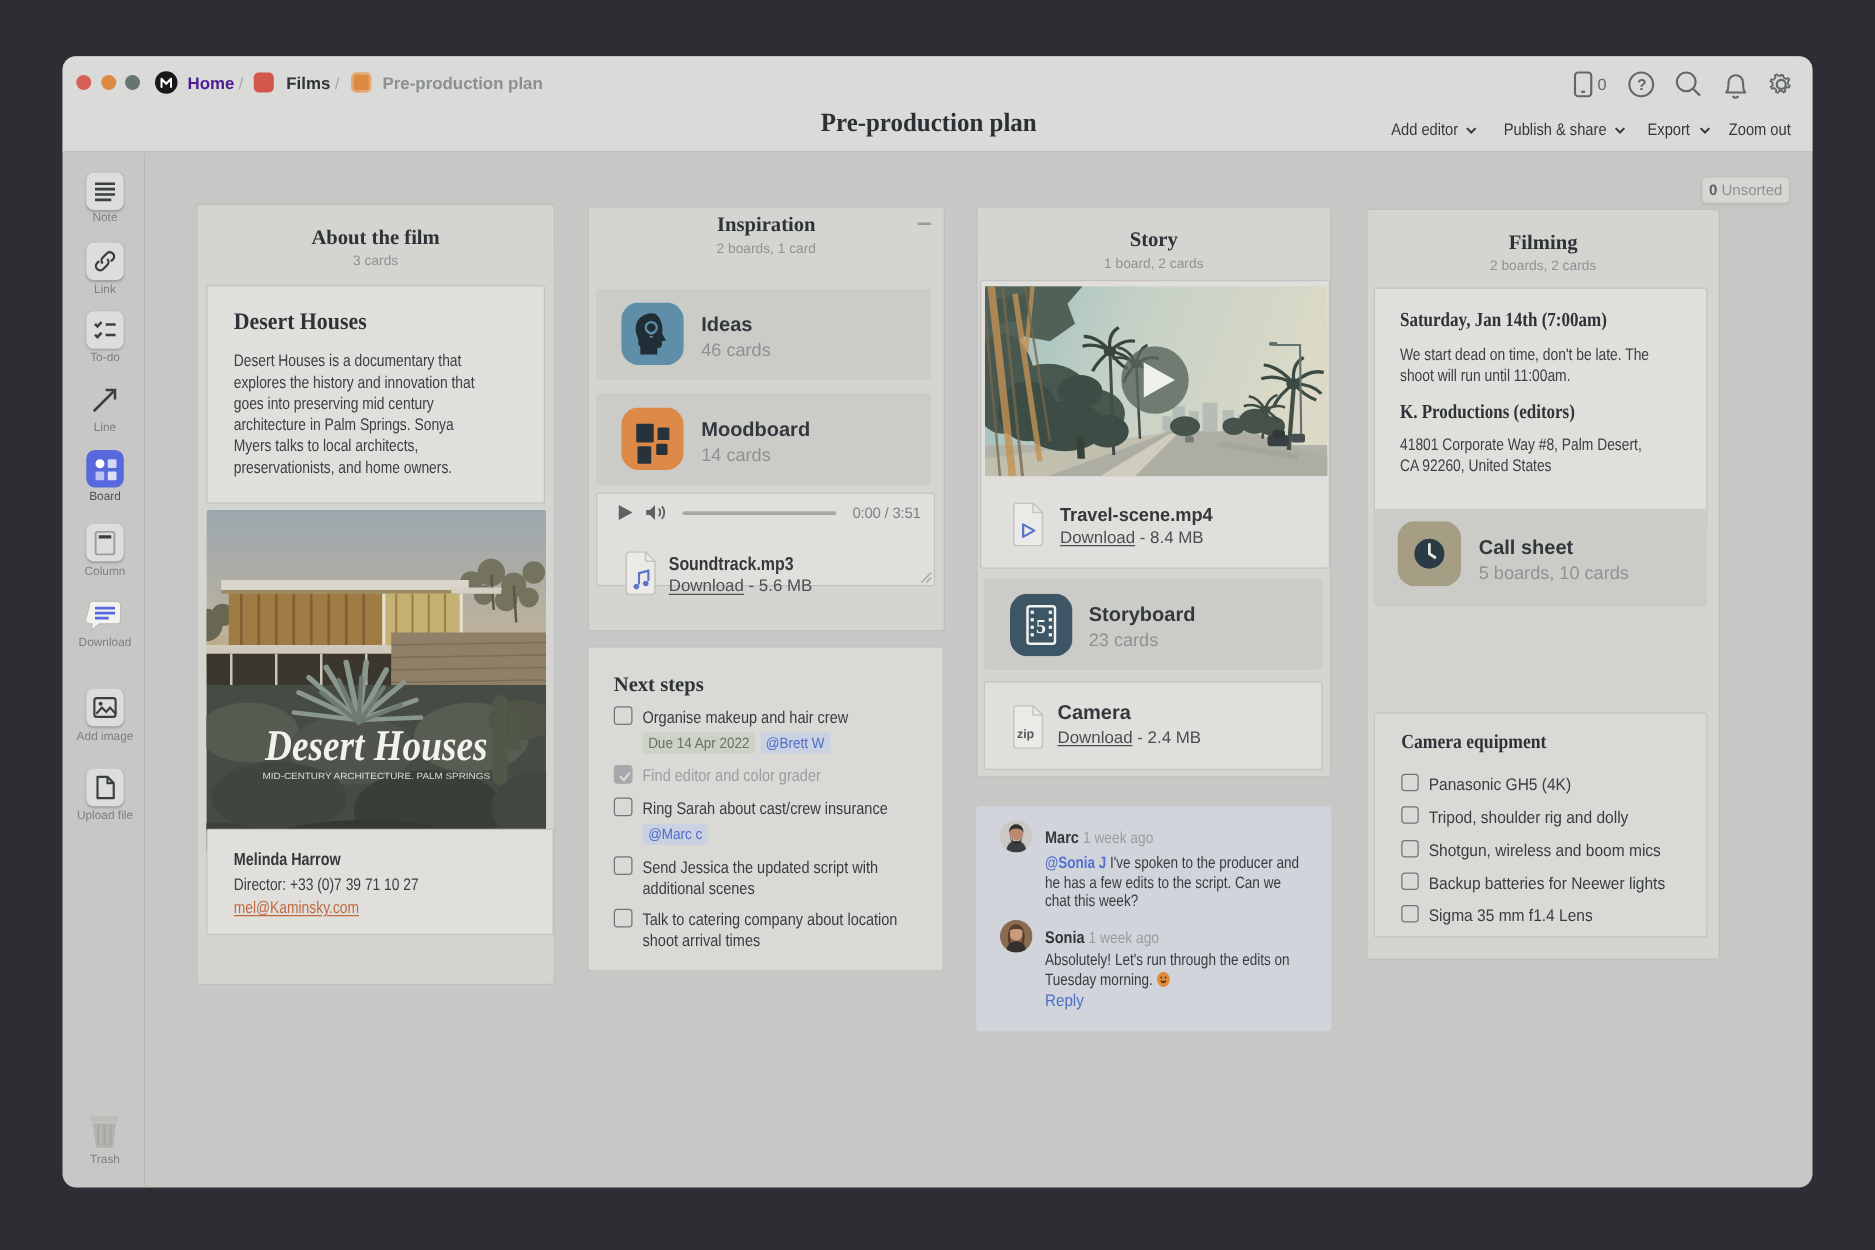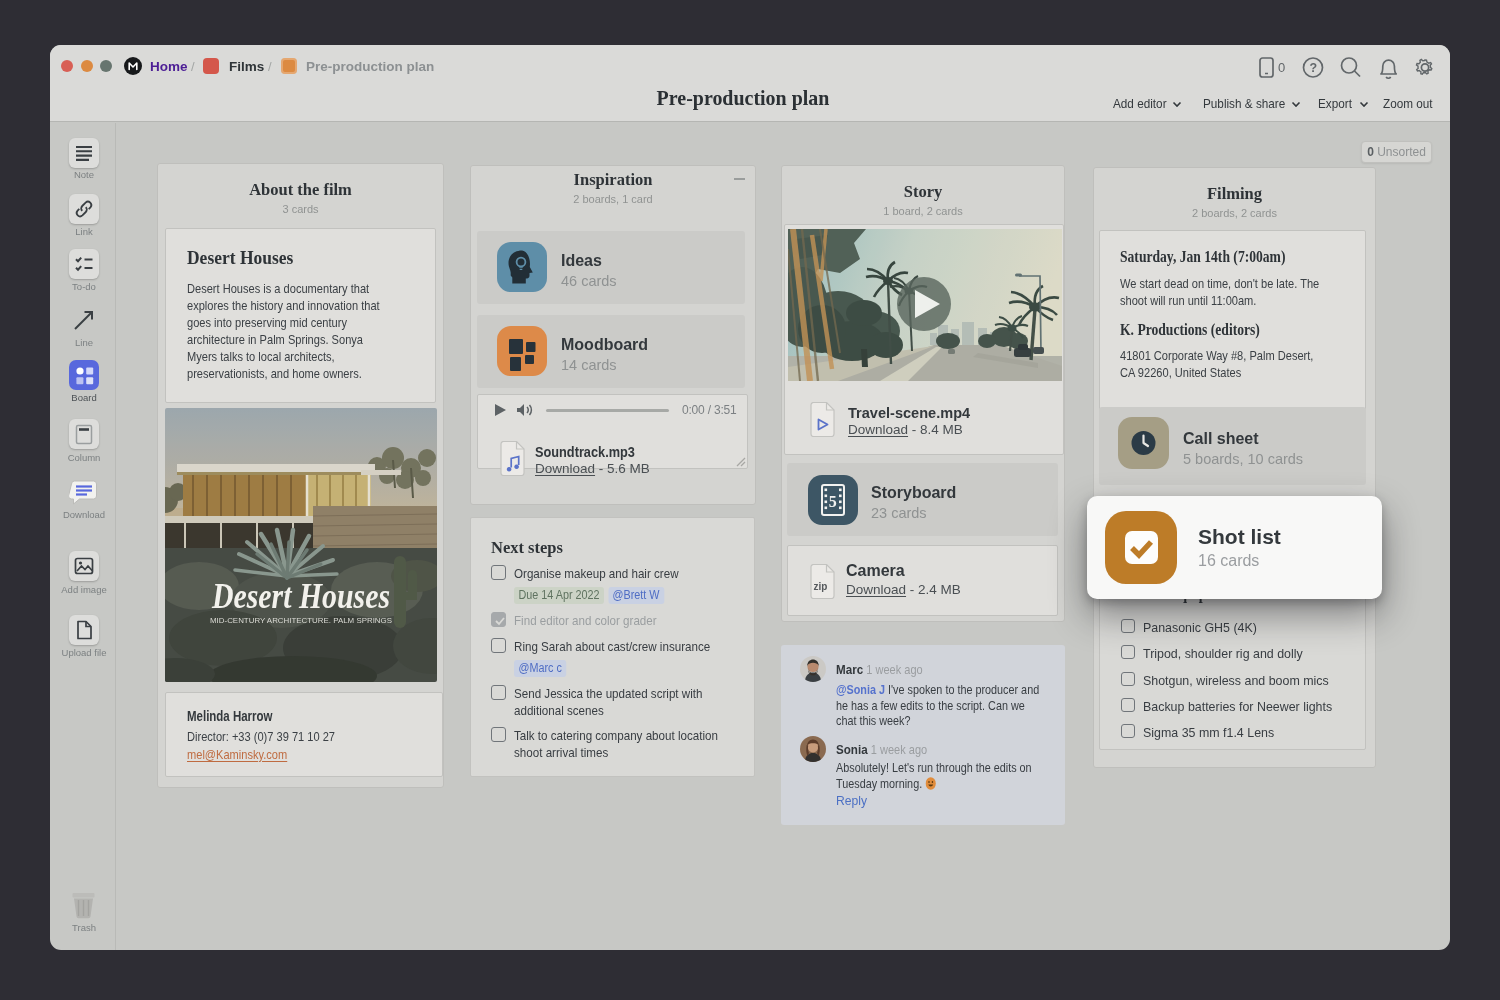--- a/index.html
+++ b/index.html
@@ -294,21 +294,21 @@
         <rect x="243" y="162" width="9" height="28" rx="4.5"></rect>
         <rect x="241" y="184" width="11" height="8"></rect>
       </g>
 
       <rect width="272" height="274" fill="#3c4038" opacity="0.05"></rect>
 
       <text x="136" y="200" text-anchor="middle" font-family="Liberation Serif" font-style="italic" font-weight="bold" font-size="35" fill="#f2f1ec" textLength="178" lengthAdjust="spacingAndGlyphs">Desert Houses</text>
       <text x="136" y="215" text-anchor="middle" font-family="Liberation Sans" font-size="7.2" fill="#dcdcd6" textLength="182" lengthAdjust="spacingAndGlyphs">MID-CENTURY ARCHITECTURE. PALM SPRINGS</text>
     </svg>
   </div>
-  <div class="card" style="left:115px;top:647px;width:278px;height:85px;">
+  <div class="card" style="left:115px;top:618px;width:278px;height:85px;">
     <div class="cx" style="font-size:14px;font-weight:700;color:#33383c;margin:15px 0 0 21px;">Melinda Harrow</div>
     <div class="cx" style="font-size:13.5px;color:#3b4045;margin:5px 0 0 21px;">Director: +33 (0)7 39 71 10 27</div>
     <div class="cx" style="font-size:13.5px;color:#bf6b40;margin:3px 0 0 21px;"><u style="text-underline-offset:2px;">mel@Kaminsky.com</u></div>
   </div>
 
   <div class="col" style="left:420px;top:120px;width:286px;height:340px;">
     <div class="colhead" style="margin-top:4px;">Inspiration</div>
     <div class="colsub">2 boards, 1 card</div>
     <div class="abs" style="right:10px;top:12px;width:11px;height:2px;background:#9a9d9c;"></div>
   </div>
@@ -601,24 +601,14 @@
     <div class="cb" style="left:21px;top:74px;width:14px;height:14px;"></div>
     <div class="todotext" style="left:43px;top:74px;transform:scaleX(0.92);">Tripod, shoulder rig and dolly</div>
     <div class="cb" style="left:21px;top:101px;width:14px;height:14px;"></div>
     <div class="todotext" style="left:43px;top:101px;transform:scaleX(0.92);">Shotgun, wireless and boom mics</div>
     <div class="cb" style="left:21px;top:127px;width:14px;height:14px;"></div>
     <div class="todotext" style="left:43px;top:127px;transform:scaleX(0.92);">Backup batteries for Neewer lights</div>
     <div class="cb" style="left:21px;top:153px;width:14px;height:14px;"></div>
     <div class="todotext" style="left:43px;top:153px;transform:scaleX(0.92);">Sigma 35 mm f1.4 Lens</div>
   </div>
 
-  <div class="abs" style="left:1037px;top:451px;width:295px;height:103px;background:#f8f8f7;border-radius:10px;box-shadow:0 16px 36px rgba(20,20,25,0.45), 0 4px 10px rgba(20,20,25,0.25);" id="shotlist">
-    <div class="abs" style="left:18px;top:15px;width:72px;height:73px;border-radius:21px;background:#bd7c28;">
-      <svg width="72" height="73" viewBox="0 0 72 73">
-        <rect x="20" y="20" width="33" height="33" rx="7" fill="#fdfdfc"></rect>
-        <path d="M27 37 l7 7 l12 -13" stroke="#bd7c28" stroke-width="5.5" fill="none" stroke-linecap="butt"></path>
-      </svg>
-    </div>
-    <div class="abs" style="left:111px;top:29px;font-size:21px;font-weight:700;color:#34393d;">Shot list</div>
-    <div class="abs" style="left:111px;top:56px;font-size:16px;color:#9a9da0;">16 cards</div>
-  </div>
 
 </div>
 
 </body></html>

